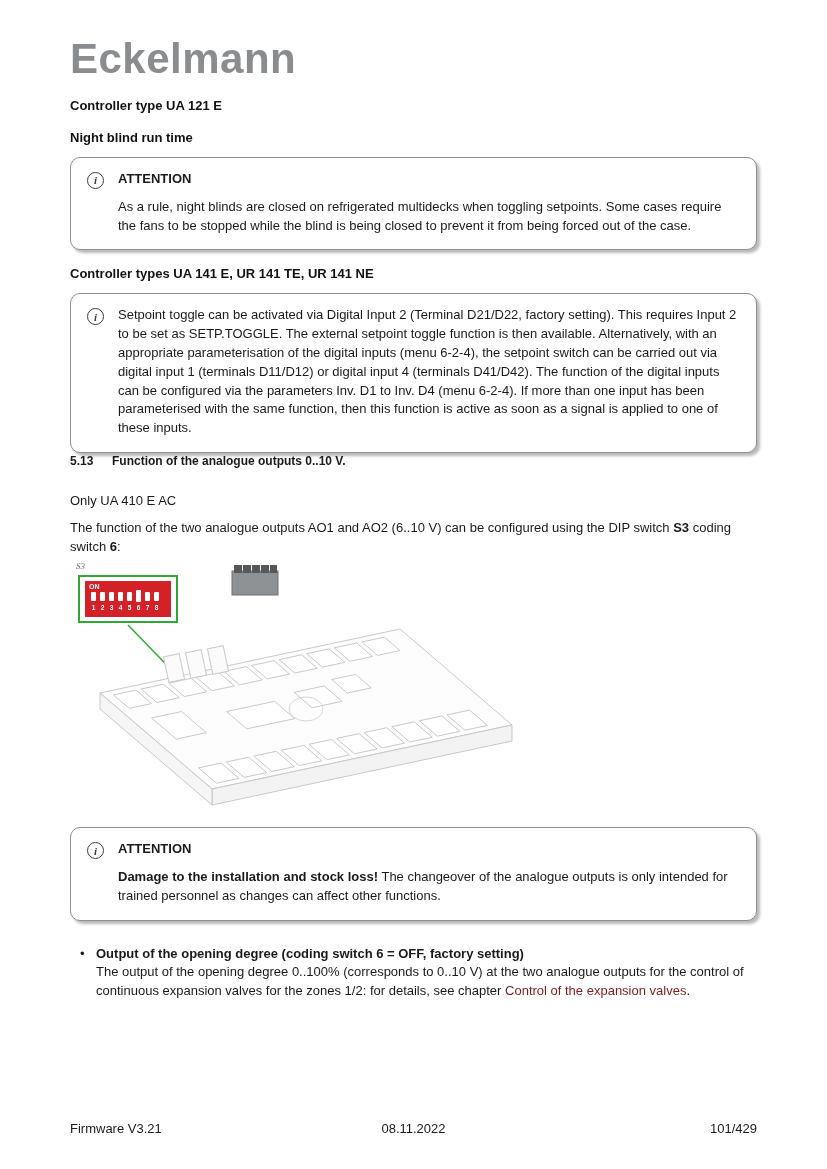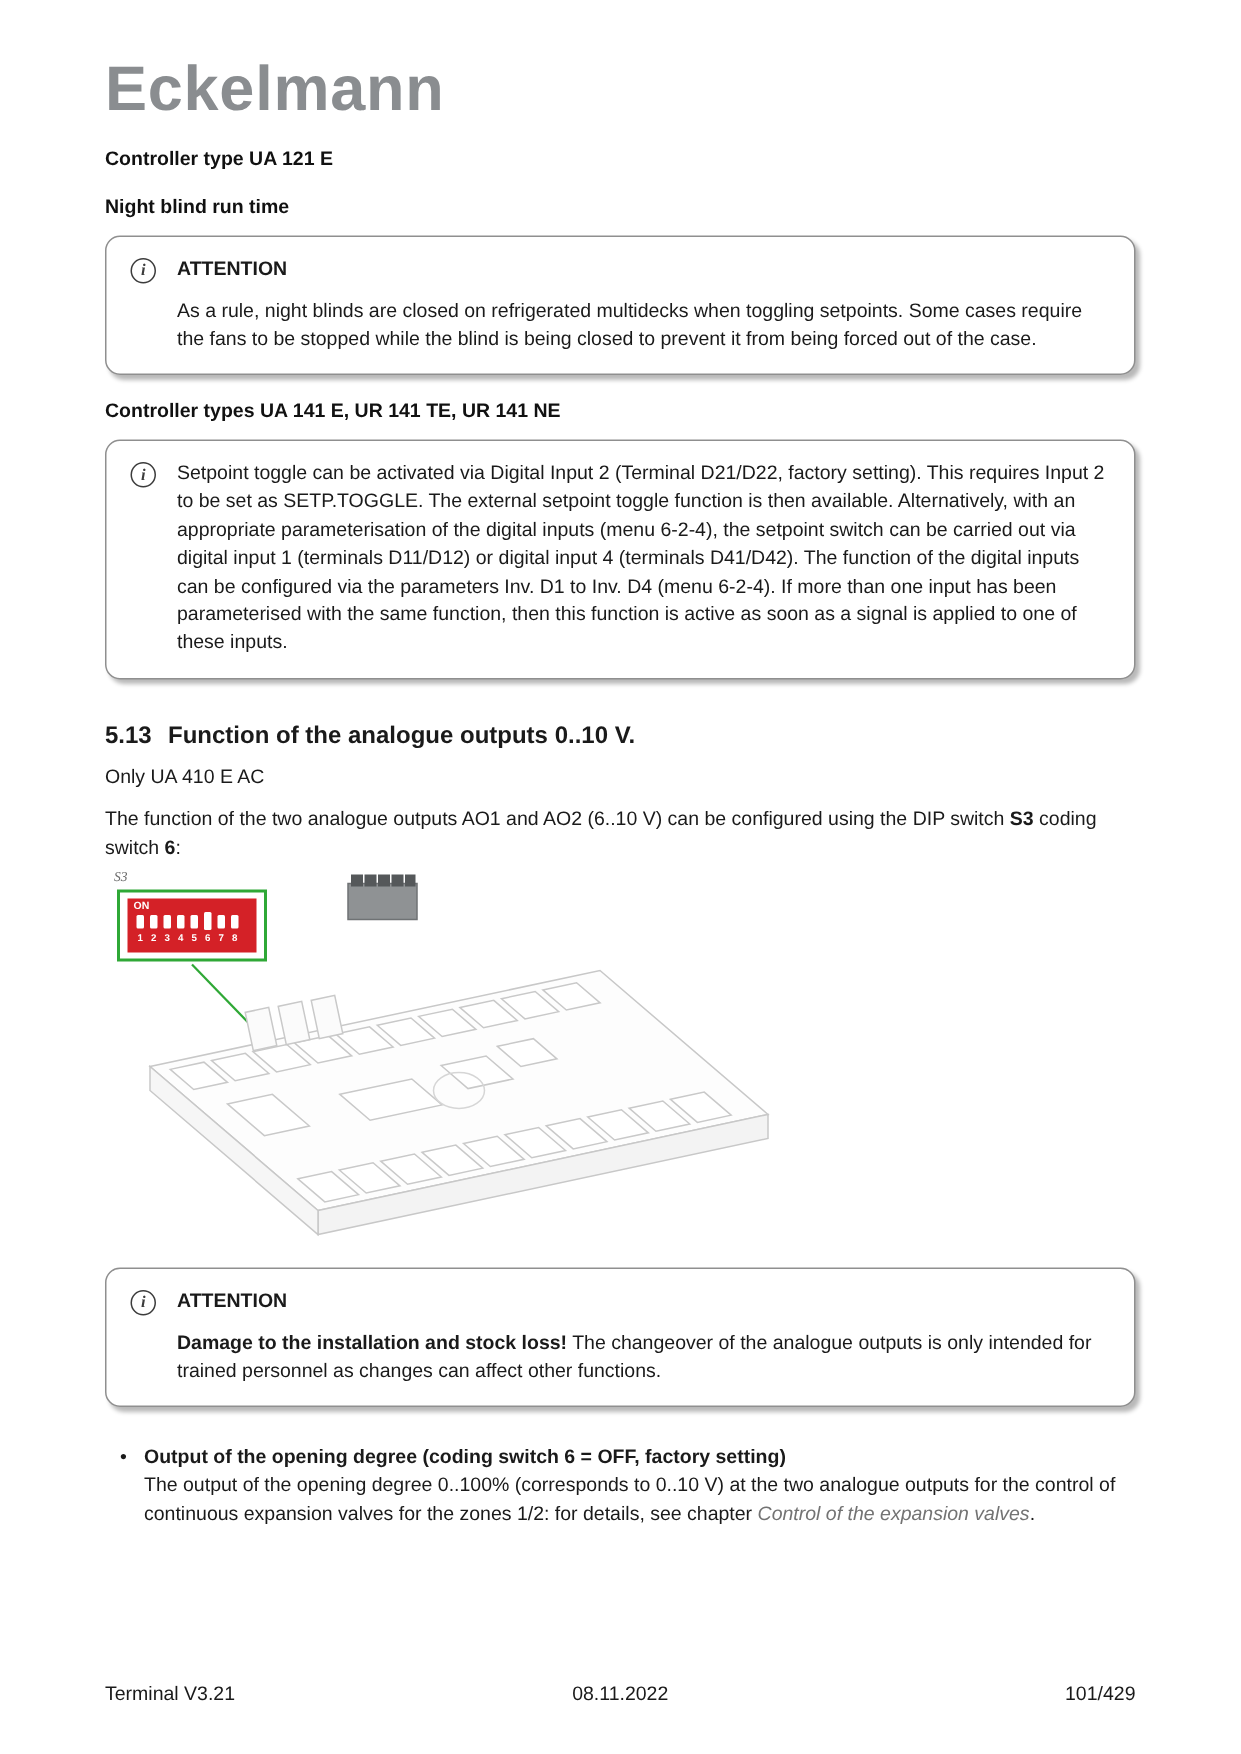--- a/index.html
+++ b/index.html
@@ -28,25 +28,25 @@
   }
   .info-icon {
     flex:0 0 auto; width:17px; height:17px; margin-top:2px;
     border:1.5px solid #3c3c3c; border-radius:50%;
     display:flex; align-items:center; justify-content:center;
     font:italic bold 11px "Liberation Serif", serif; color:#3c3c3c;
   }
   .note-body { flex:1; }
   .note-title { font-weight:bold; margin-bottom:9px; }
   .b { font-weight:bold; }
-  .link { color:#737373; text-decoration:none; cursor:pointer;font-style:italic; }
-
-  .section-heading { margin-top:26px; font-size:16px; font-weight:bold; display:flex; }
+  .link { color:#7f1d1d; text-decoration:none; cursor:pointer; }
+
+  .section-heading { font-size:12px; font-weight:bold; display:flex; }
   .section-number { width:42px; flex:0 0 auto; }
-  .only-line { margin-top:7px; }
+  .only-line { margin-top:21px; }
   .para2 { margin-top:9px; }
 
   
   .figure { position:relative; margin-top:6px; width:500px; height:252px; }
   .board-svg { position:absolute; left:0; top:0; width:480px; height:252px; }
   .s3-label {
     position:absolute; left:6px; top:-2px; font:italic 9px "Liberation Serif", serif; color:#6b6b6b;
   }
   .callout {
     position:absolute; left:8px; top:12px; width:100px; height:48px;
@@ -208,17 +208,17 @@
       <span class="bullet-char">•</span>
       <div class="bullet-body">
         <p class="b">Output of the opening degree (coding switch 6 = OFF, factory setting)</p>
         <p><span>The output of the opening degree 0..100% (corresponds to 0..10 V) at the two analogue outputs for the control of continuous expansion valves for the zones 1/2: for details, see chapter </span><a class="link">Control of the expansion valves</a><span>.</span></p>
       </div>
     </div>
 
   </div>
 
   <div class="footer">
-    <span class="f-left">Terminal V3.21</span>
+    <span class="f-left">Firmware V3.21</span>
     <span class="f-center">08.11.2022</span>
     <span class="f-right">101/429</span>
   </div>
 </div>
 
 </body></html>

